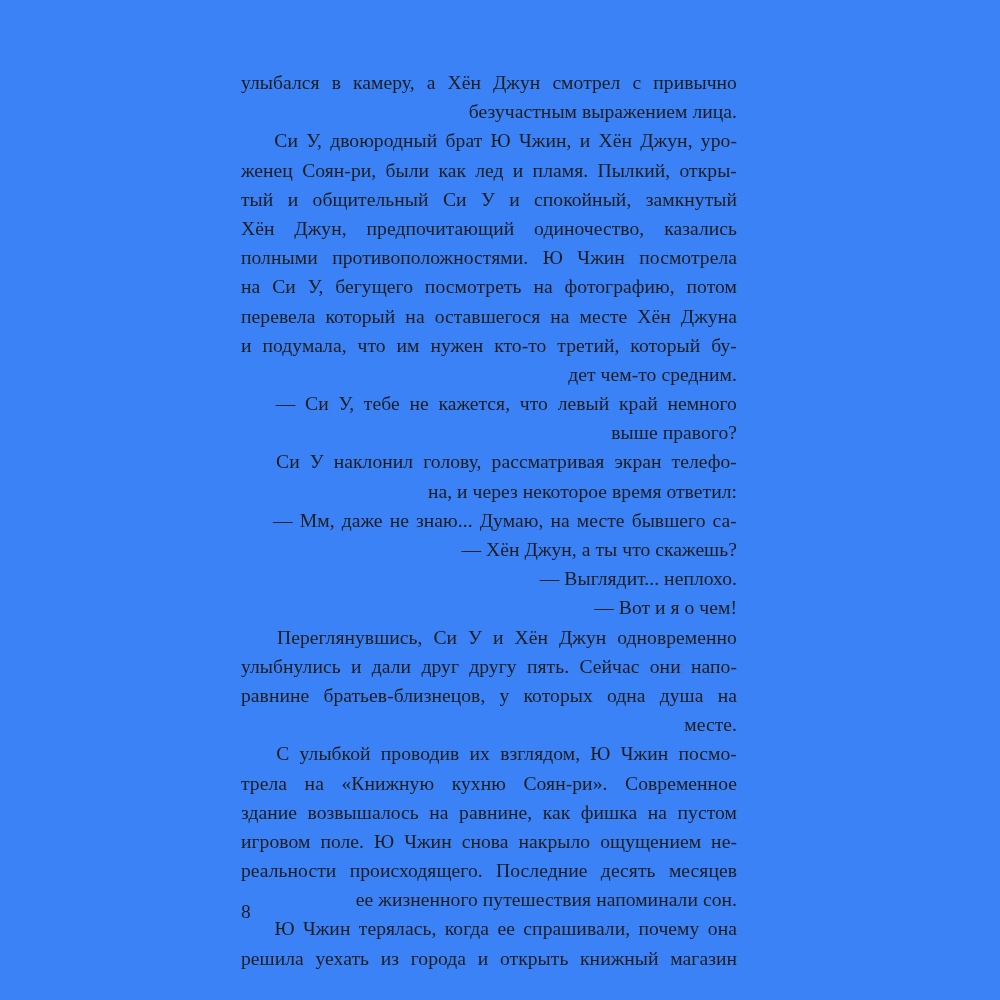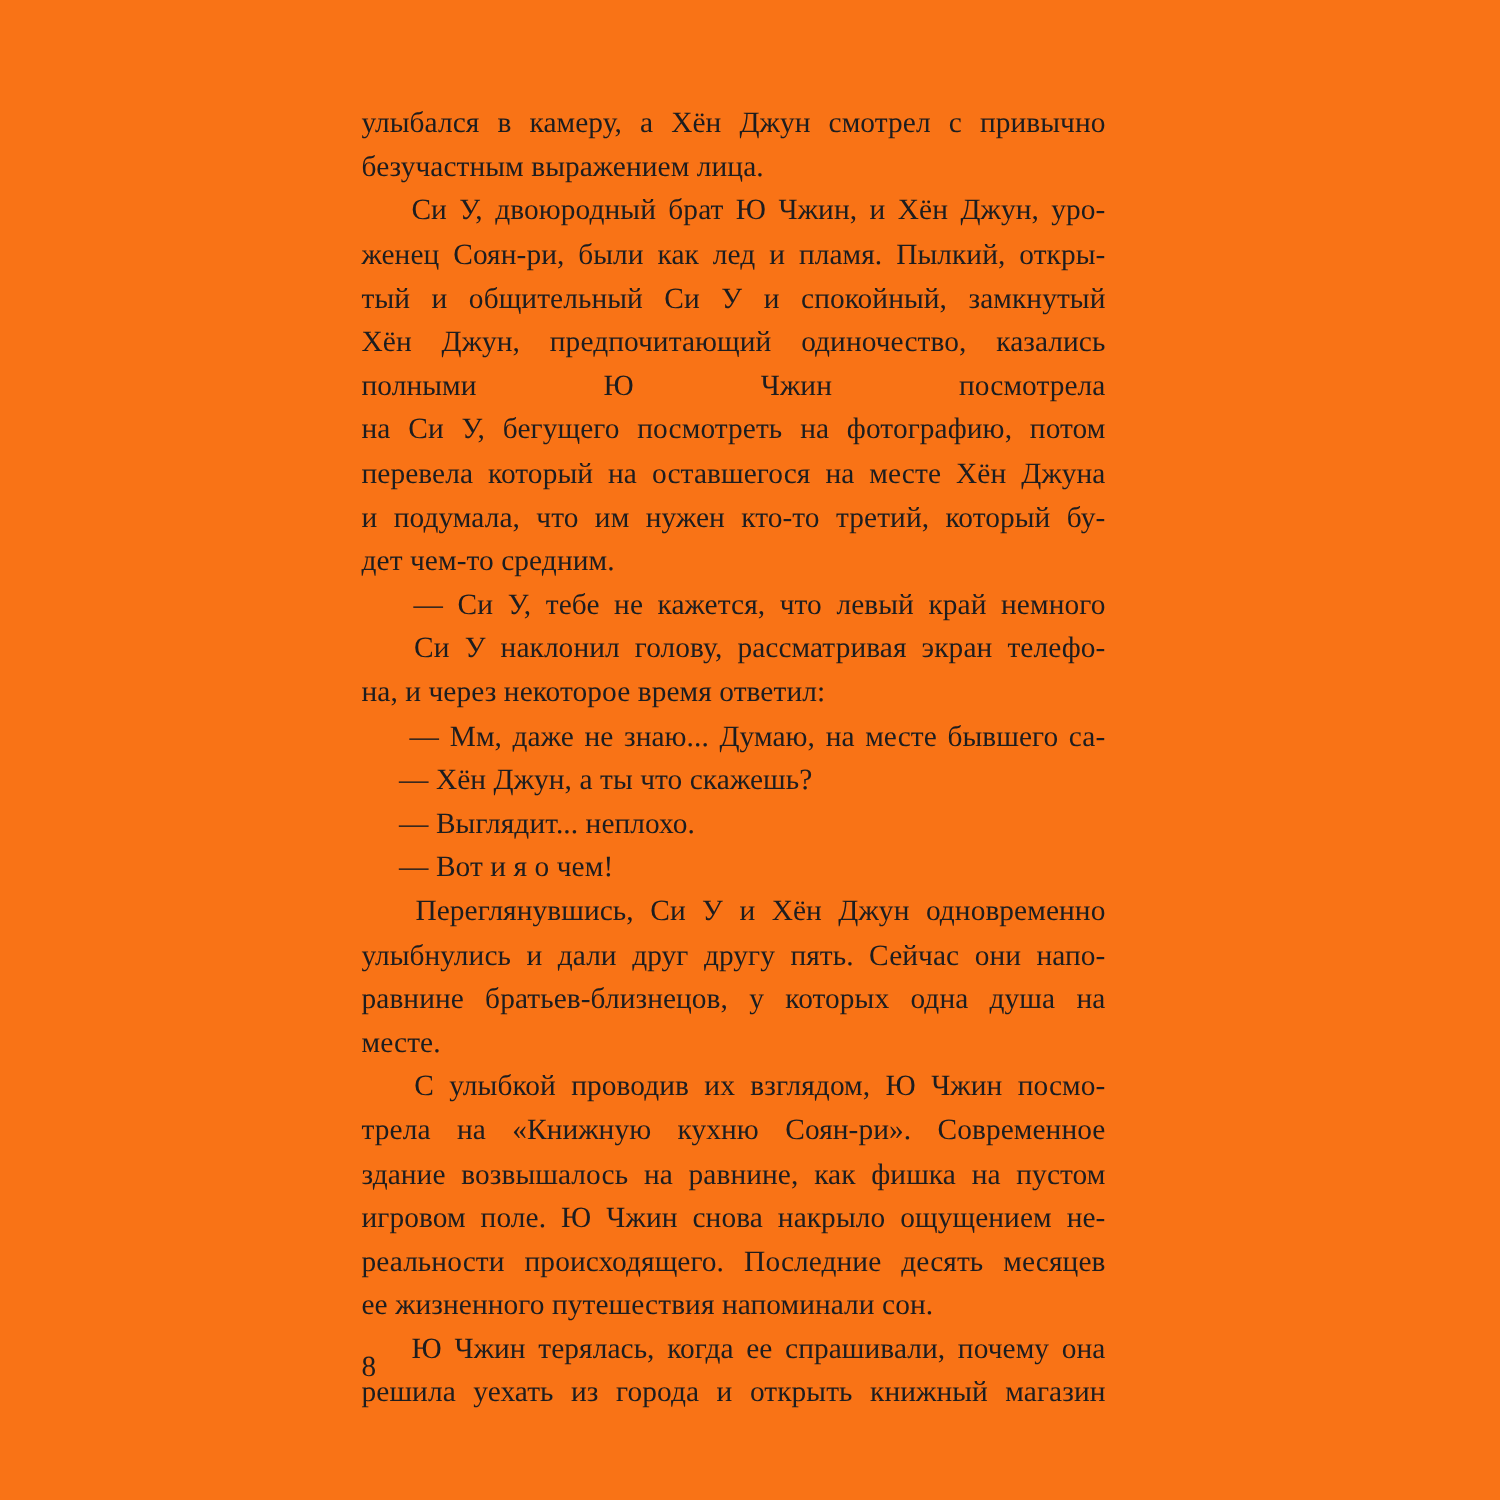--- a/index.html
+++ b/index.html
@@ -12,21 +12,21 @@
     height: 1000px;
     overflow: hidden;
     font-family: "Liberation Serif", "DejaVu Serif", serif;
     color: #1d1d1f;
   }
 
   #book-page {
     position: relative;
     width: 1000px;
     height: 1000px;
-    background: #f97316;
+    background: #3b82f6;
   }
 
   #text-column {
     position: absolute;
     left: 241px;
     top: 68px;
     width: 496px;
   }
 
   
@@ -40,21 +40,21 @@
     white-space: pre;
     color: #1d1d1f;
   }
 
   
   .text-line.justify {
     justify-content: space-between;
   }
   
   .text-line.flush {
-    justify-content: flex-start;
+    justify-content: flex-end;
   }
 
   .text-line .w {
     white-space: pre;
   }
 
   
   .indent {
     display: inline-block;
     width: 25px;
@@ -81,26 +81,27 @@
 
 <div id="book-page">
 
   <div id="text-column">
       <div class="text-line justify"><span class="w">улыбался</span><span class="w">в</span><span class="w">камеру,</span><span class="w">а</span><span class="w">Хён</span><span class="w">Джун</span><span class="w">смотрел</span><span class="w">с</span><span class="w">привычно</span></div>
       <div class="text-line flush"><span class="w">безучастным выражением лица.</span></div>
       <div class="text-line justify"><span class="indent"></span><span class="w">Си</span><span class="w">У,</span><span class="w">двоюродный</span><span class="w">брат</span><span class="w">Ю</span><span class="w">Чжин,</span><span class="w">и</span><span class="w">Хён</span><span class="w">Джун,</span><span class="w">уро-</span></div>
       <div class="text-line justify"><span class="w">женец</span><span class="w">Соян-ри,</span><span class="w">были</span><span class="w">как</span><span class="w">лед</span><span class="w">и</span><span class="w">пламя.</span><span class="w">Пылкий,</span><span class="w">откры-</span></div>
       <div class="text-line justify"><span class="w">тый</span><span class="w">и</span><span class="w">общительный</span><span class="w">Си</span><span class="w">У</span><span class="w">и</span><span class="w">спокойный,</span><span class="w">замкнутый</span></div>
       <div class="text-line justify"><span class="w">Хён</span><span class="w">Джун,</span><span class="w">предпочитающий</span><span class="w">одиночество,</span><span class="w">казались</span></div>
-      <div class="text-line justify"><span class="w">полными</span><span class="w">Ю</span><span class="w">Чжин</span><span class="w">посмотрела</span></div>
+      <div class="text-line justify"><span class="w">полными</span><span class="w">противоположностями.</span><span class="w">Ю</span><span class="w">Чжин</span><span class="w">посмотрела</span></div>
       <div class="text-line justify"><span class="w">на</span><span class="w">Си</span><span class="w">У,</span><span class="w">бегущего</span><span class="w">посмотреть</span><span class="w">на</span><span class="w">фотографию,</span><span class="w">потом</span></div>
       <div class="text-line justify"><span class="w">перевела</span><span class="w">который</span><span class="w">на</span><span class="w">оставшегося</span><span class="w">на</span><span class="w">месте</span><span class="w">Хён</span><span class="w">Джуна</span></div>
       <div class="text-line justify"><span class="w">и</span><span class="w">подумала,</span><span class="w">что</span><span class="w">им</span><span class="w">нужен</span><span class="w">кто-то</span><span class="w">третий,</span><span class="w">который</span><span class="w">бу-</span></div>
       <div class="text-line flush"><span class="w">дет чем-то средним.</span></div>
       <div class="text-line justify"><span class="indent dash"></span><span class="w">—</span><span class="w">Си</span><span class="w">У,</span><span class="w">тебе</span><span class="w">не</span><span class="w">кажется,</span><span class="w">что</span><span class="w">левый</span><span class="w">край</span><span class="w">немного</span></div>
+      <div class="text-line flush"><span class="w">выше правого?</span></div>
       <div class="text-line justify"><span class="indent"></span><span class="w">Си</span><span class="w">У</span><span class="w">наклонил</span><span class="w">голову,</span><span class="w">рассматривая</span><span class="w">экран</span><span class="w">телефо-</span></div>
       <div class="text-line flush"><span class="w">на, и через некоторое время ответил:</span></div>
       <div class="text-line justify"><span class="indent dash"></span><span class="w">—</span><span class="w">Мм,</span><span class="w">даже</span><span class="w">не</span><span class="w">знаю...</span><span class="w">Думаю,</span><span class="w">на</span><span class="w">месте</span><span class="w">бывшего</span><span class="w">са-</span></div>
       <div class="text-line flush"><span class="indent dash"></span><span class="w">— Хён Джун, а ты что скажешь?</span></div>
       <div class="text-line flush"><span class="indent dash"></span><span class="w">— Выглядит... неплохо.</span></div>
       <div class="text-line flush"><span class="indent dash"></span><span class="w">— Вот и я о чем!</span></div>
       <div class="text-line justify"><span class="indent"></span><span class="w">Переглянувшись,</span><span class="w">Си</span><span class="w">У</span><span class="w">и</span><span class="w">Хён</span><span class="w">Джун</span><span class="w">одновременно</span></div>
       <div class="text-line justify"><span class="w">улыбнулись</span><span class="w">и</span><span class="w">дали</span><span class="w">друг</span><span class="w">другу</span><span class="w">пять.</span><span class="w">Сейчас</span><span class="w">они</span><span class="w">напо-</span></div>
       <div class="text-line justify"><span class="w">равнине</span><span class="w">братьев-близнецов,</span><span class="w">у</span><span class="w">которых</span><span class="w">одна</span><span class="w">душа</span><span class="w">на</span></div>
       <div class="text-line flush"><span class="w">месте.</span></div>

